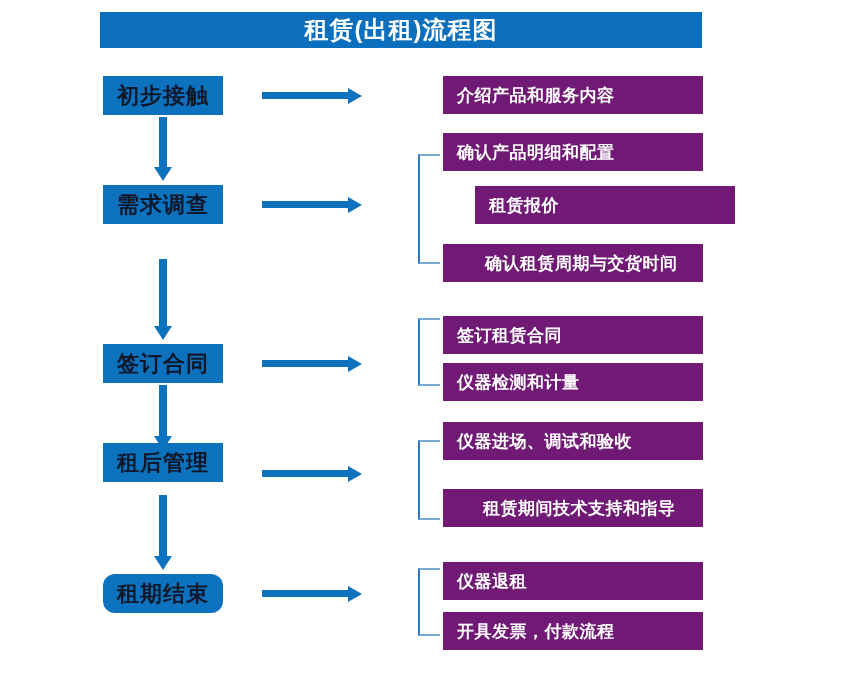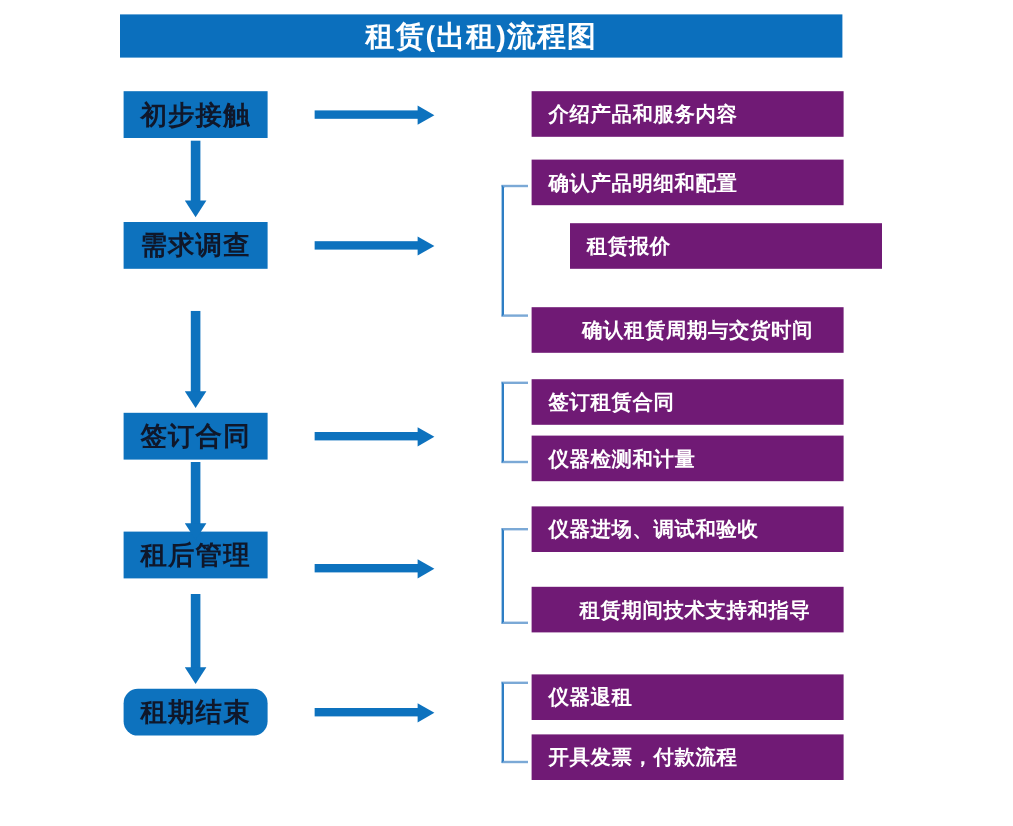--- a/index.html
+++ b/index.html
@@ -180,21 +180,21 @@
   </div>
 
   <div class="detail-box" style="top:133px;">
     <span>确认产品明细和配置</span>
   </div>
 
   <div class="detail-box" style="top:186px;margin-left:32px;">
     <span>租赁报价</span>
   </div>
 
-  <div class="detail-box" style="top:256px;padding-left:42px;">
+  <div class="detail-box" style="top:244px;padding-left:42px;">
     <span>确认租赁周期与交货时间</span>
   </div>
 
   <div class="detail-box" style="top:316px;">
     <span>签订租赁合同</span>
   </div>
 
   <div class="detail-box" style="top:363px;">
     <span>仪器检测和计量</span>
   </div>

